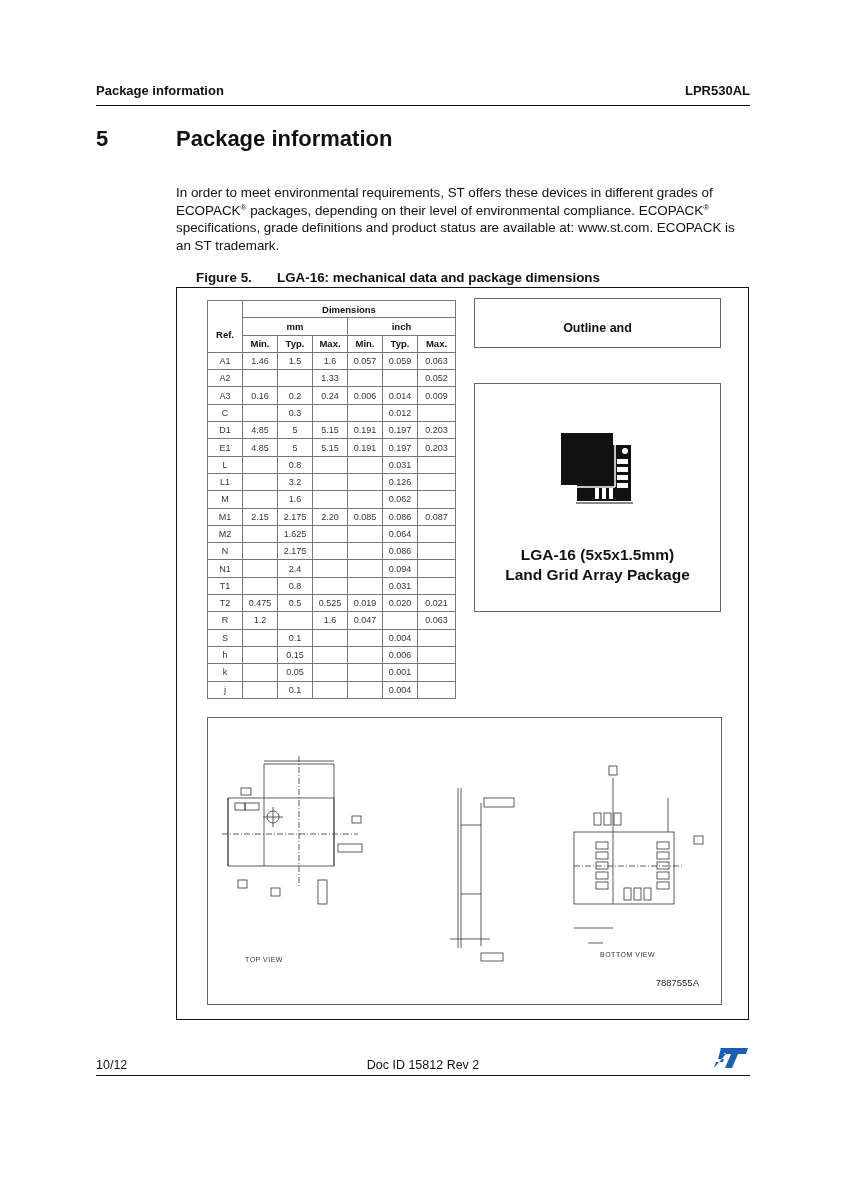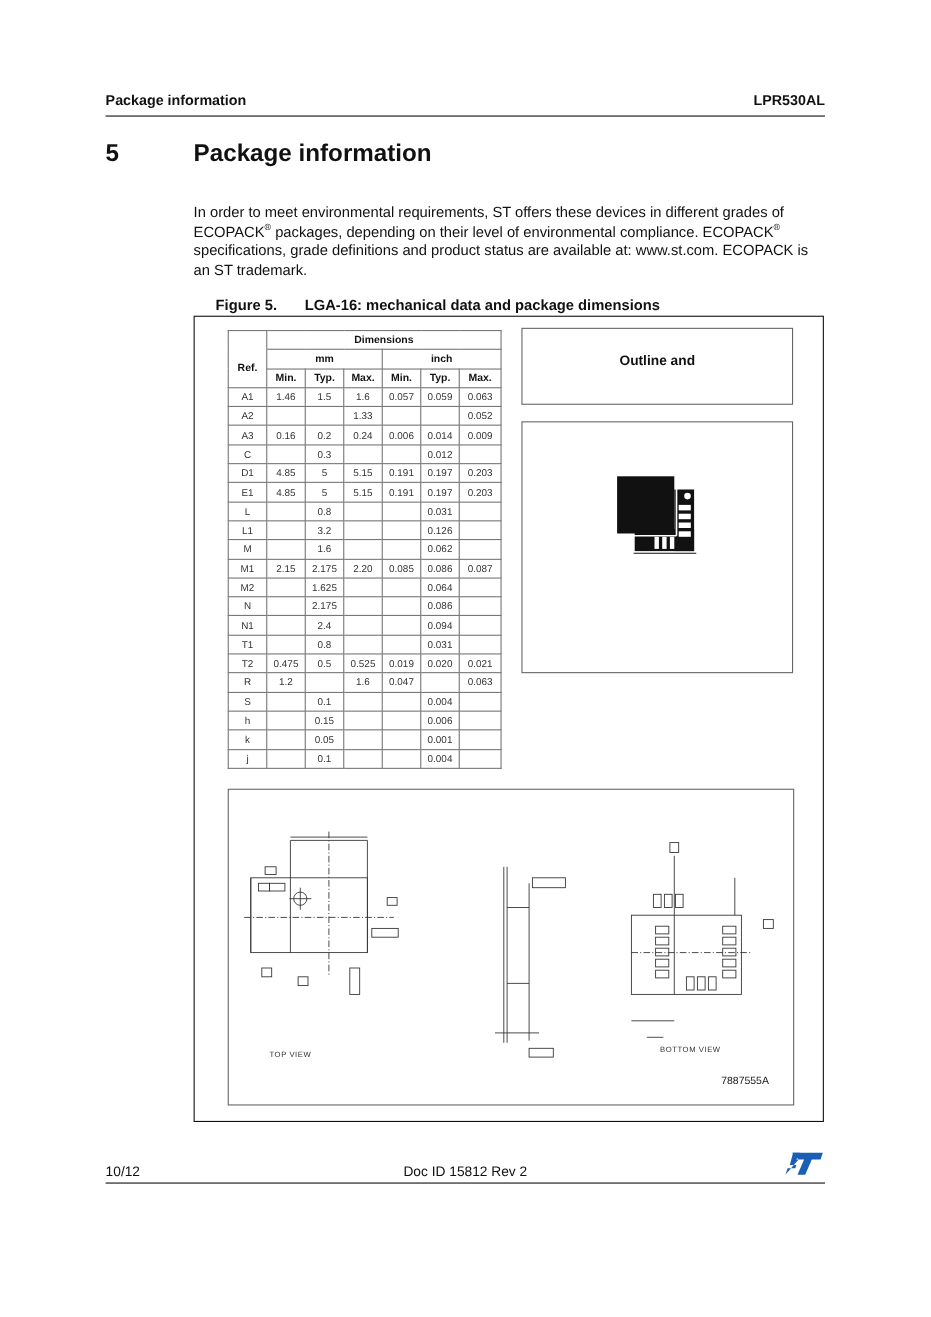--- a/index.html
+++ b/index.html
@@ -12,21 +12,21 @@
   .sec-title{left:176px;top:126px;font-size:22px;font-weight:bold;}
   .para{left:176px;top:184px;width:576px;font-size:13.4px;line-height:17.5px;}
   .para sup{font-size:8px;line-height:0;}
   .fig-cap{left:176px;top:270px;font-size:13.4px;font-weight:bold;}
   .fig-cap .lbl{display:inline-block;width:81px;padding-left:20px;}
   .fig-frame{left:176px;top:287px;width:573px;height:733px;border:1.5px solid #111;box-sizing:border-box;}
   table.dim{position:absolute;left:207px;top:300px;border-collapse:collapse;font-size:9px;color:#333;}
   table.dim td,table.dim th{border:1px solid #777;height:16.3px;padding:0;text-align:center;}
   table.dim th{font-weight:bold;color:#111;font-size:9.5px;}
   .c0{width:34px}.c1{width:34px}.c2{width:34px}.c3{width:34px}.c4{width:34px}.c5{width:34px}.c6{width:37px}
-  .box1{left:474px;top:298px;width:247px;height:70px;border:1px solid #666;box-sizing:border-box;text-align:center;font-weight:bold;font-size:12.5px;line-height:17px;padding-top:21px;}
+  .box1{left:474px;top:298px;width:247px;height:50px;border:1px solid #666;box-sizing:border-box;text-align:center;font-weight:bold;font-size:12.5px;line-height:17px;padding-top:21px;}
   .box2{left:474px;top:383px;width:247px;height:229px;border:1px solid #666;box-sizing:border-box;}
   .pkg-title{position:absolute;left:0;right:0;top:161px;text-align:center;font-weight:bold;font-size:15.5px;line-height:20px;}
   .drawing{left:207px;top:717px;width:515px;height:288px;border:1px solid #666;box-sizing:border-box;}
   .code{position:absolute;right:22px;bottom:16px;font-size:9.5px;color:#222;}
   .ftr-left{left:96px;top:1058px;font-size:12.5px;}
   .ftr-center{left:0;width:846px;top:1058px;font-size:12.5px;text-align:center;}
   .ftr-rule{left:96px;top:1075px;width:654px;border-top:1.2px solid #111;}
   .logo{left:712px;top:1046px;width:38px;height:24px;}
   .view-lbl{position:absolute;font-size:7px;color:#333;letter-spacing:0.5px;}
 </style>
@@ -267,20 +267,24 @@
       <rect x="58" y="52" width="11" height="5"></rect>
       <circle cx="66" cy="20" r="3"></circle>
       <rect x="36" y="57" width="4" height="11"></rect>
       <rect x="43" y="57" width="4" height="11"></rect>
       <rect x="50" y="57" width="4" height="11"></rect>
     </g>
     <line x1="0" y1="56" x2="56" y2="56" stroke="#fff" stroke-width="1.5"></line>
     <line x1="56" y1="0" x2="56" y2="56" stroke="#fff" stroke-width="1.5"></line>
     <line x1="17" y1="72" x2="74" y2="72" stroke="#111" stroke-width="1"></line>
   </svg>
+  <div class="pkg-title">
+    <div>LGA-16 (5x5x1.5mm)</div>
+    <div>Land Grid Array Package</div>
+  </div>
 </div>
 
 <div class="abs drawing">
   <svg width="515" height="288" style="position:absolute;left:0;top:0;" stroke="#333" stroke-width="0.8" fill="none" font-family="Liberation Sans, sans-serif" font-size="5">
 
     <rect x="20" y="80" width="106" height="68"></rect>
     <line x1="56" y1="46" x2="56" y2="148"></line>
     <line x1="126" y1="46" x2="126" y2="148"></line>
     <line x1="56" y1="46" x2="126" y2="46"></line>
     <line x1="56" y1="43" x2="126" y2="43"></line>

